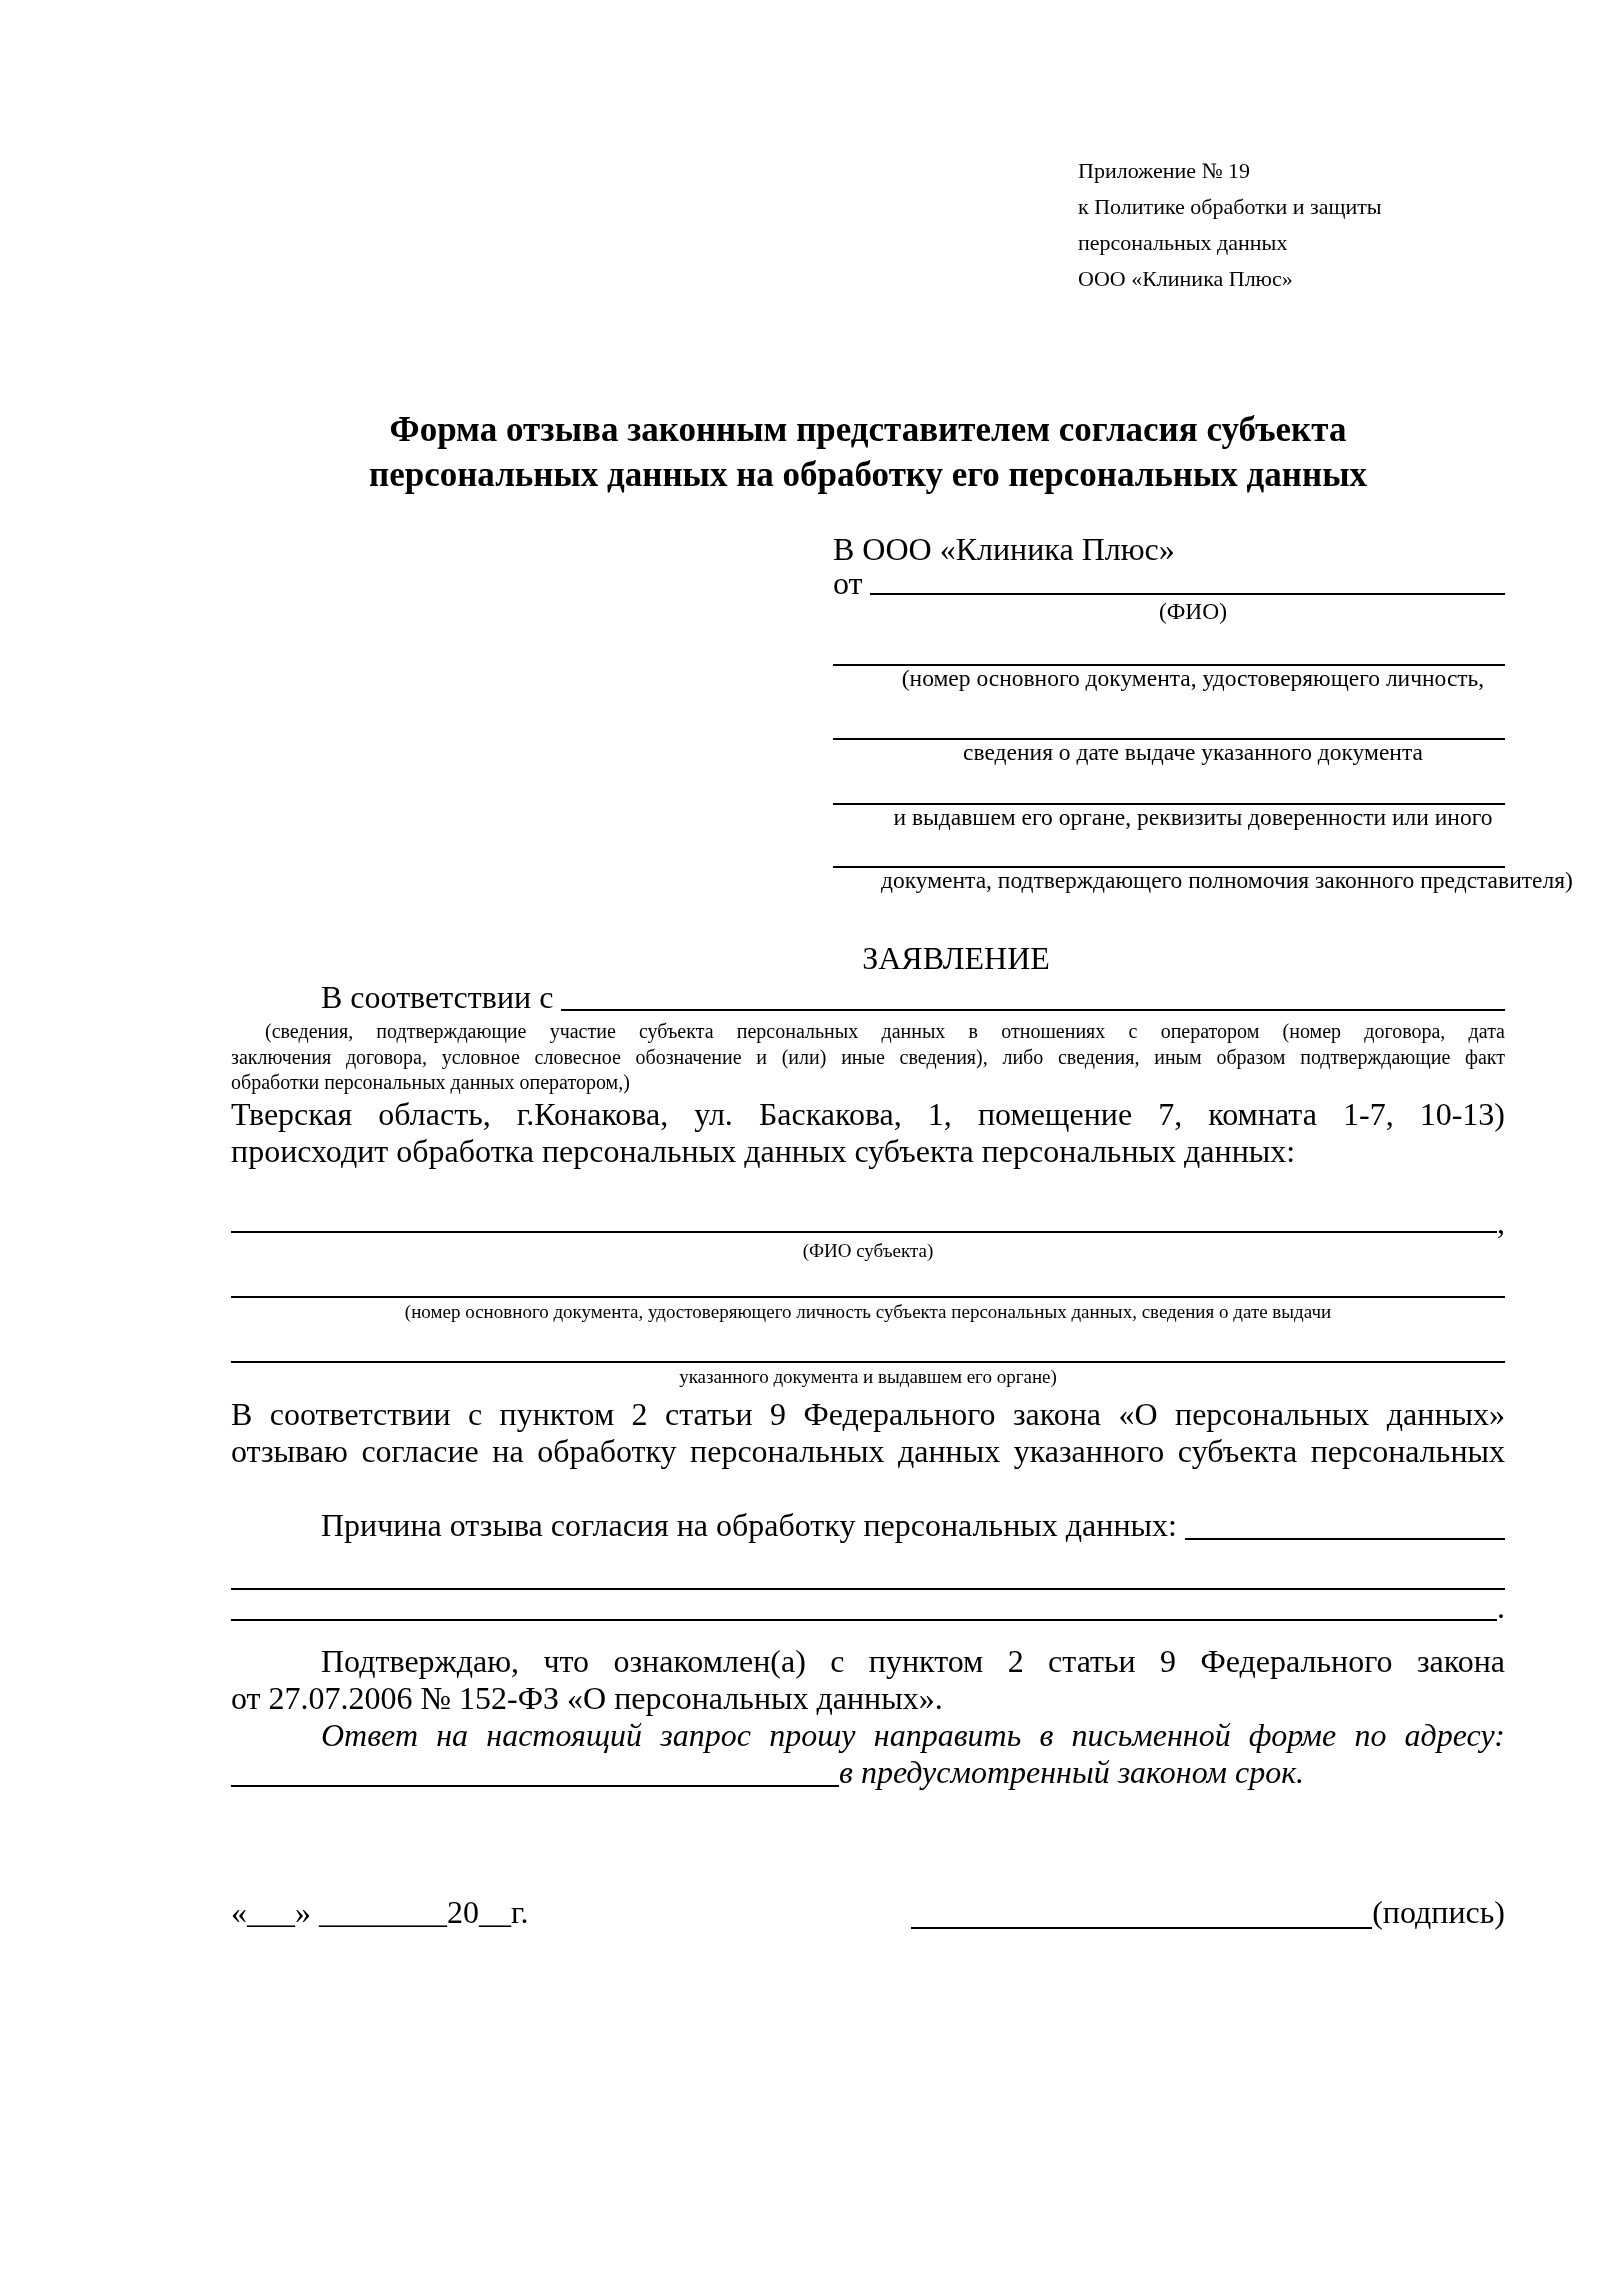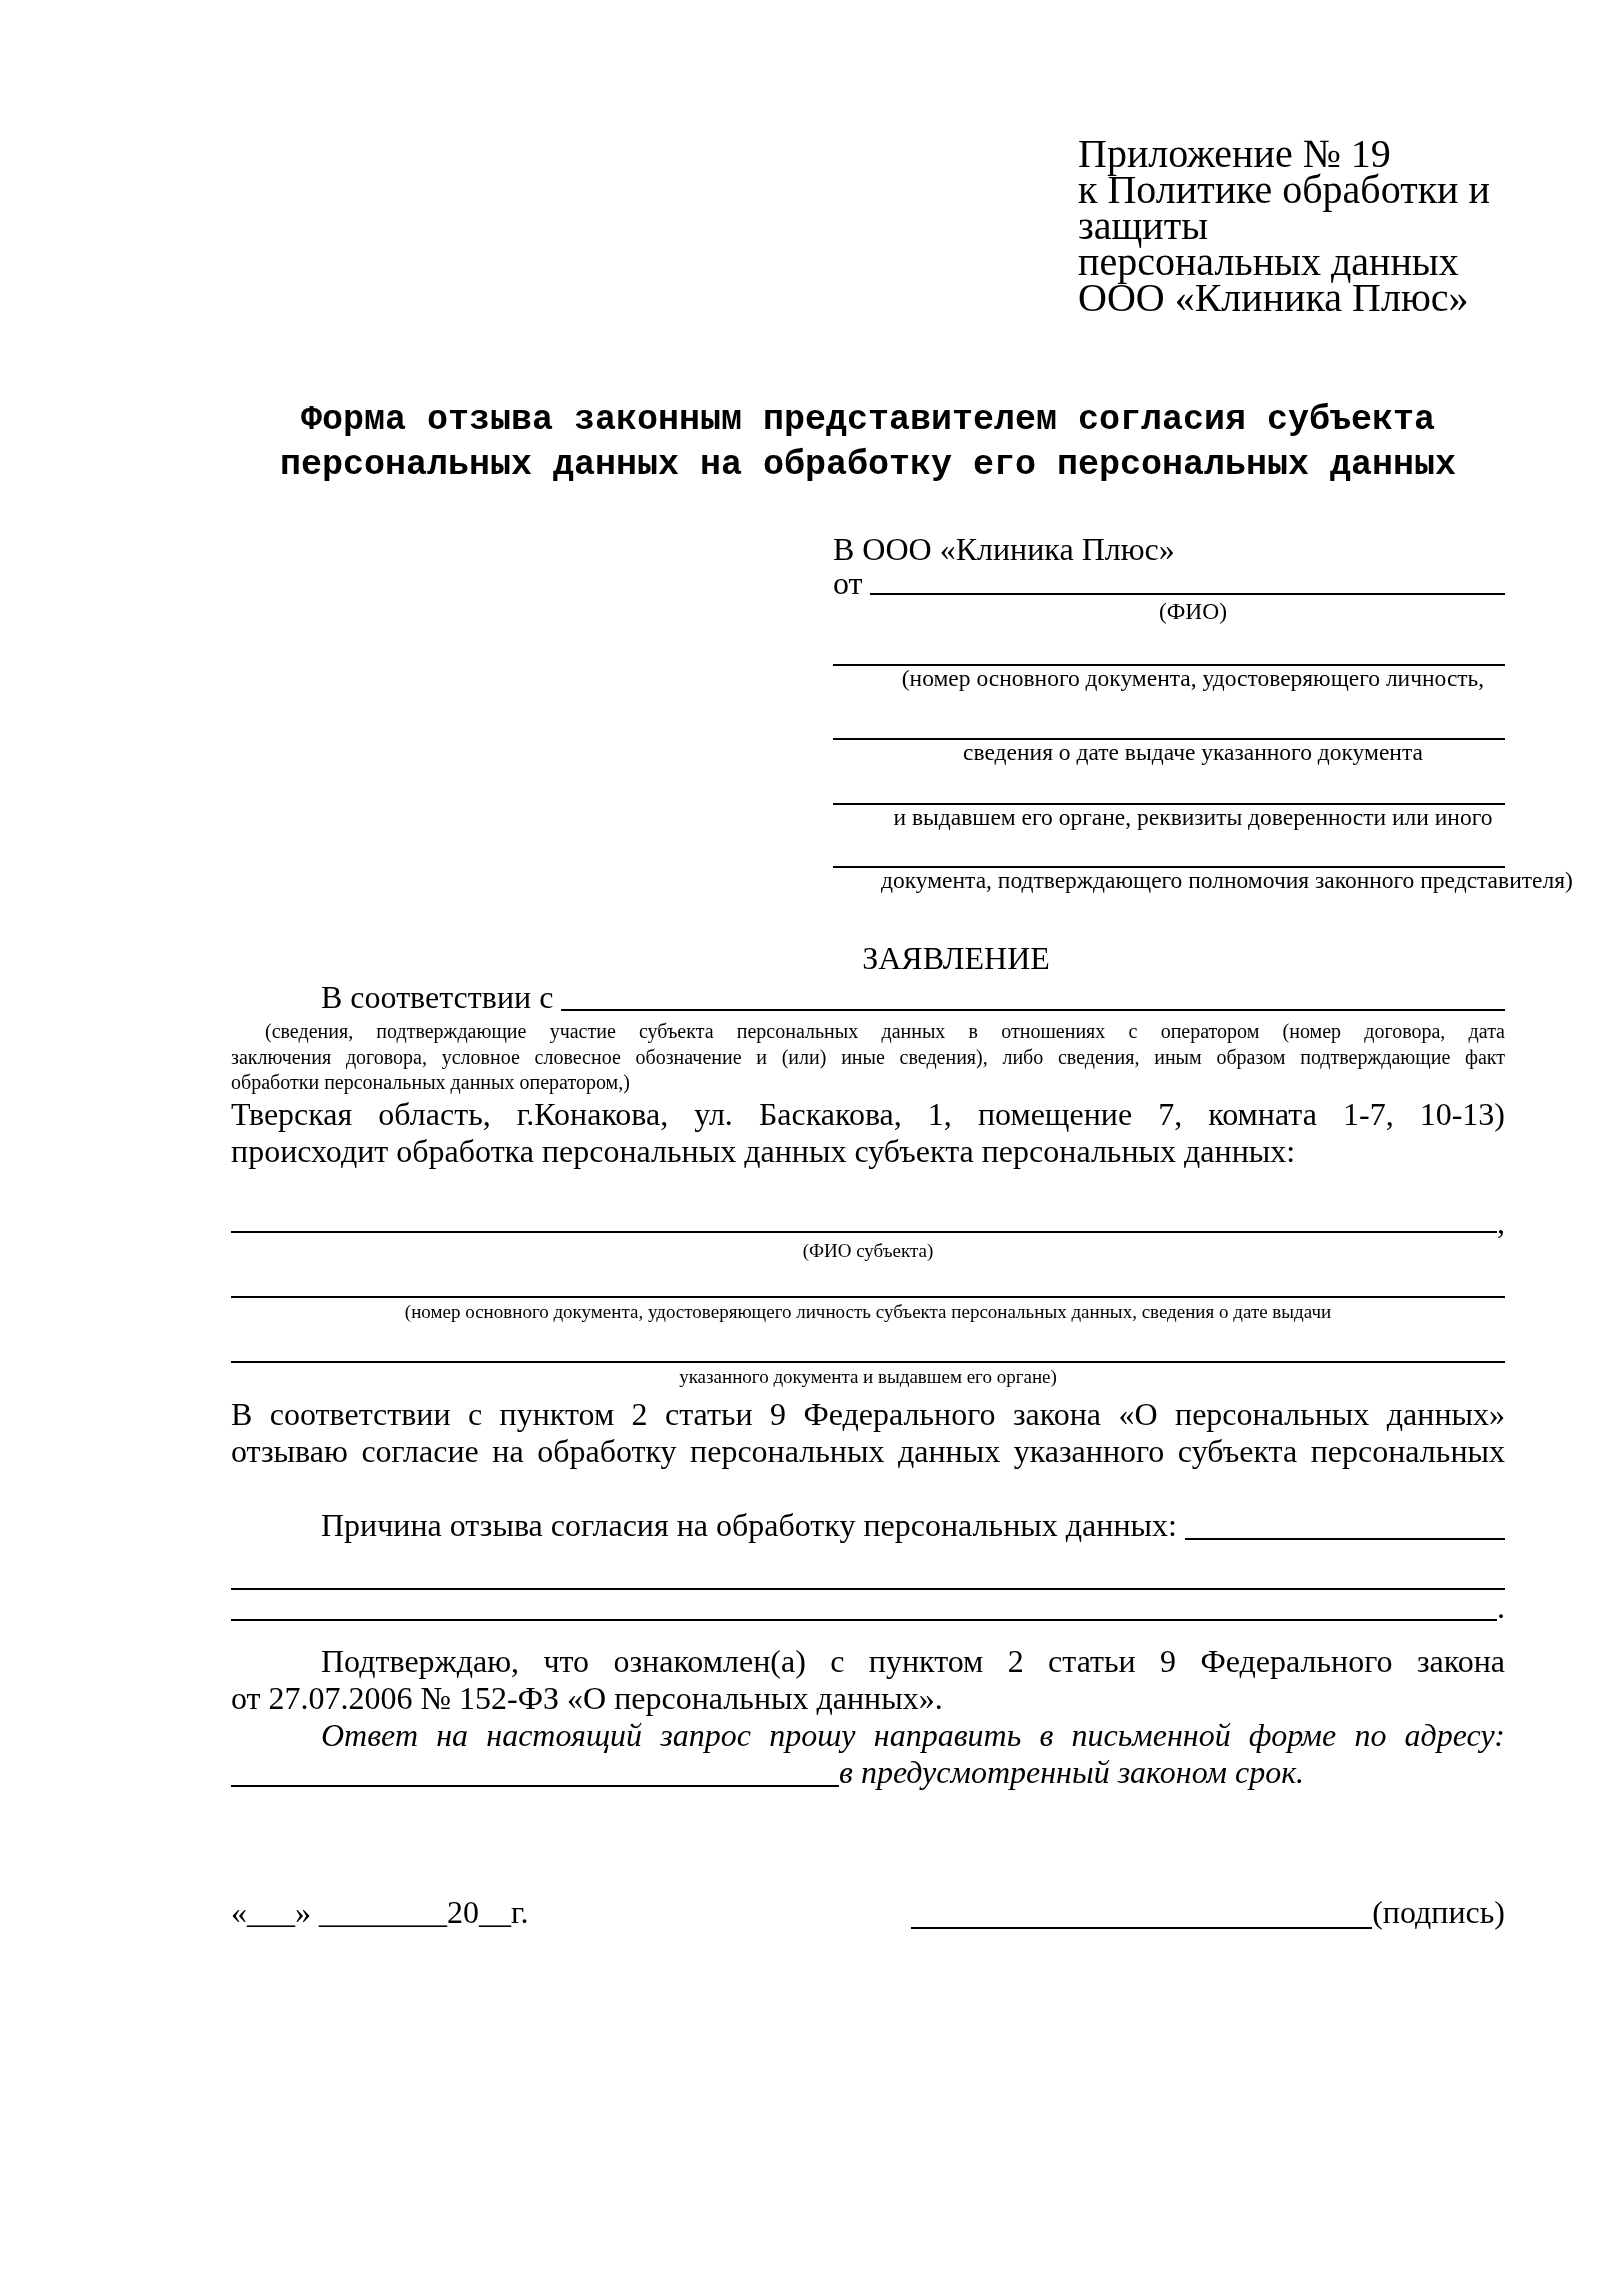--- a/index.html
+++ b/index.html
@@ -25,28 +25,28 @@
   .fill0 { flex:1 1 auto; border-bottom:2.9px solid #000; margin-bottom:3.9px; }
   .u { border-bottom:2.9px solid #000; }
   .ufix { border-bottom:2.9px solid #000; margin-bottom:3.9px; }
   .indent { padding-left:90px; }
 </style>
 </head>
 <body>
 
 <div class="page">
 
-  <div class="abs" style="left:1078px; top:136px; width:431px; font-size:40px; line-height:36px;">
+  <div class="abs" style="left:1078px; top:153px; width:431px; font-size:22px; line-height:36px;">
     <div>Приложение № 19</div>
     <div>к Политике обработки и защиты</div>
     <div>персональных данных</div>
     <div>ООО «Клиника Плюс»</div>
   </div>
 
-  <div class="abs bold center" style="left:231px; top:398px; width:1274px; font-size:35px; line-height:45px;font-family:Liberation Mono, monospace;">
+  <div class="abs bold center" style="left:231px; top:407px; width:1274px; font-size:35px; line-height:45px;">
     <div>Форма отзыва законным представителем согласия субъекта</div>
     <div>персональных данных на обработку его персональных данных</div>
   </div>
 
   <div class="abs" style="left:833px; top:531px; width:672px;">
     <div style="line-height:37px;">В ООО «Клиника Плюс»</div>
     <div class="row" style="height:31px;">
       <span style="line-height:31px;">от</span>
       <span class="fill"></span>
     </div>

